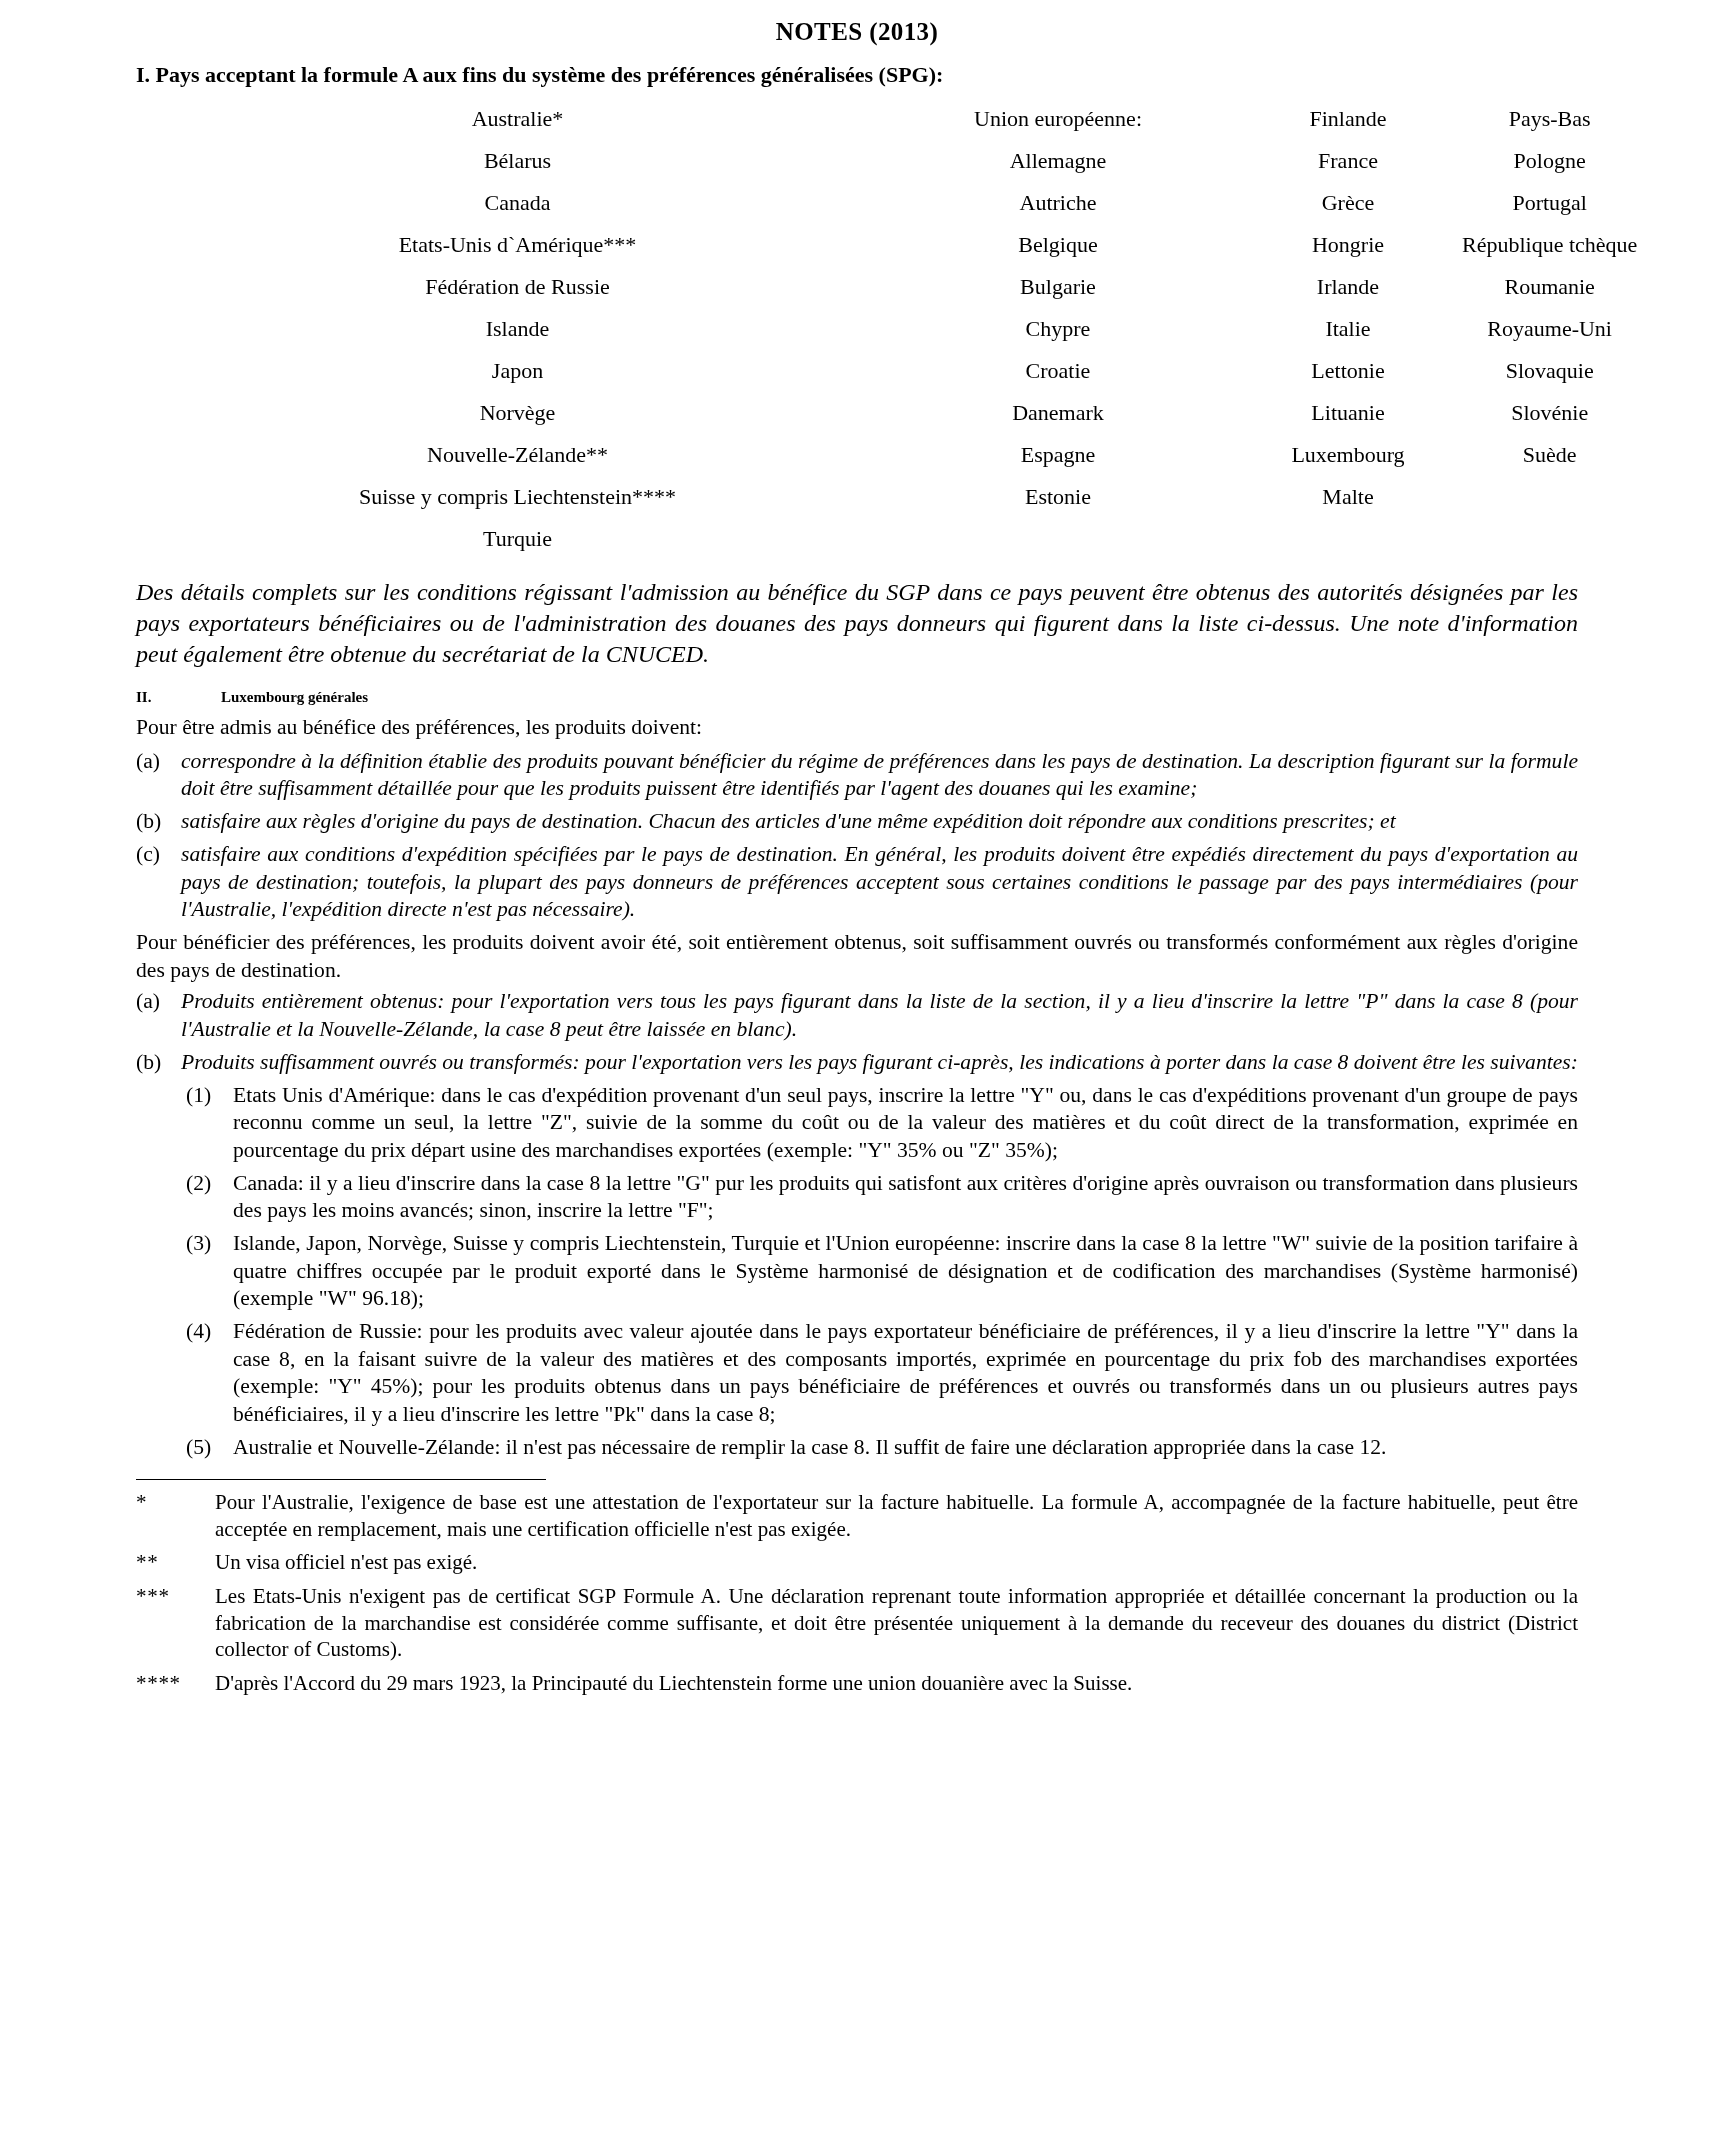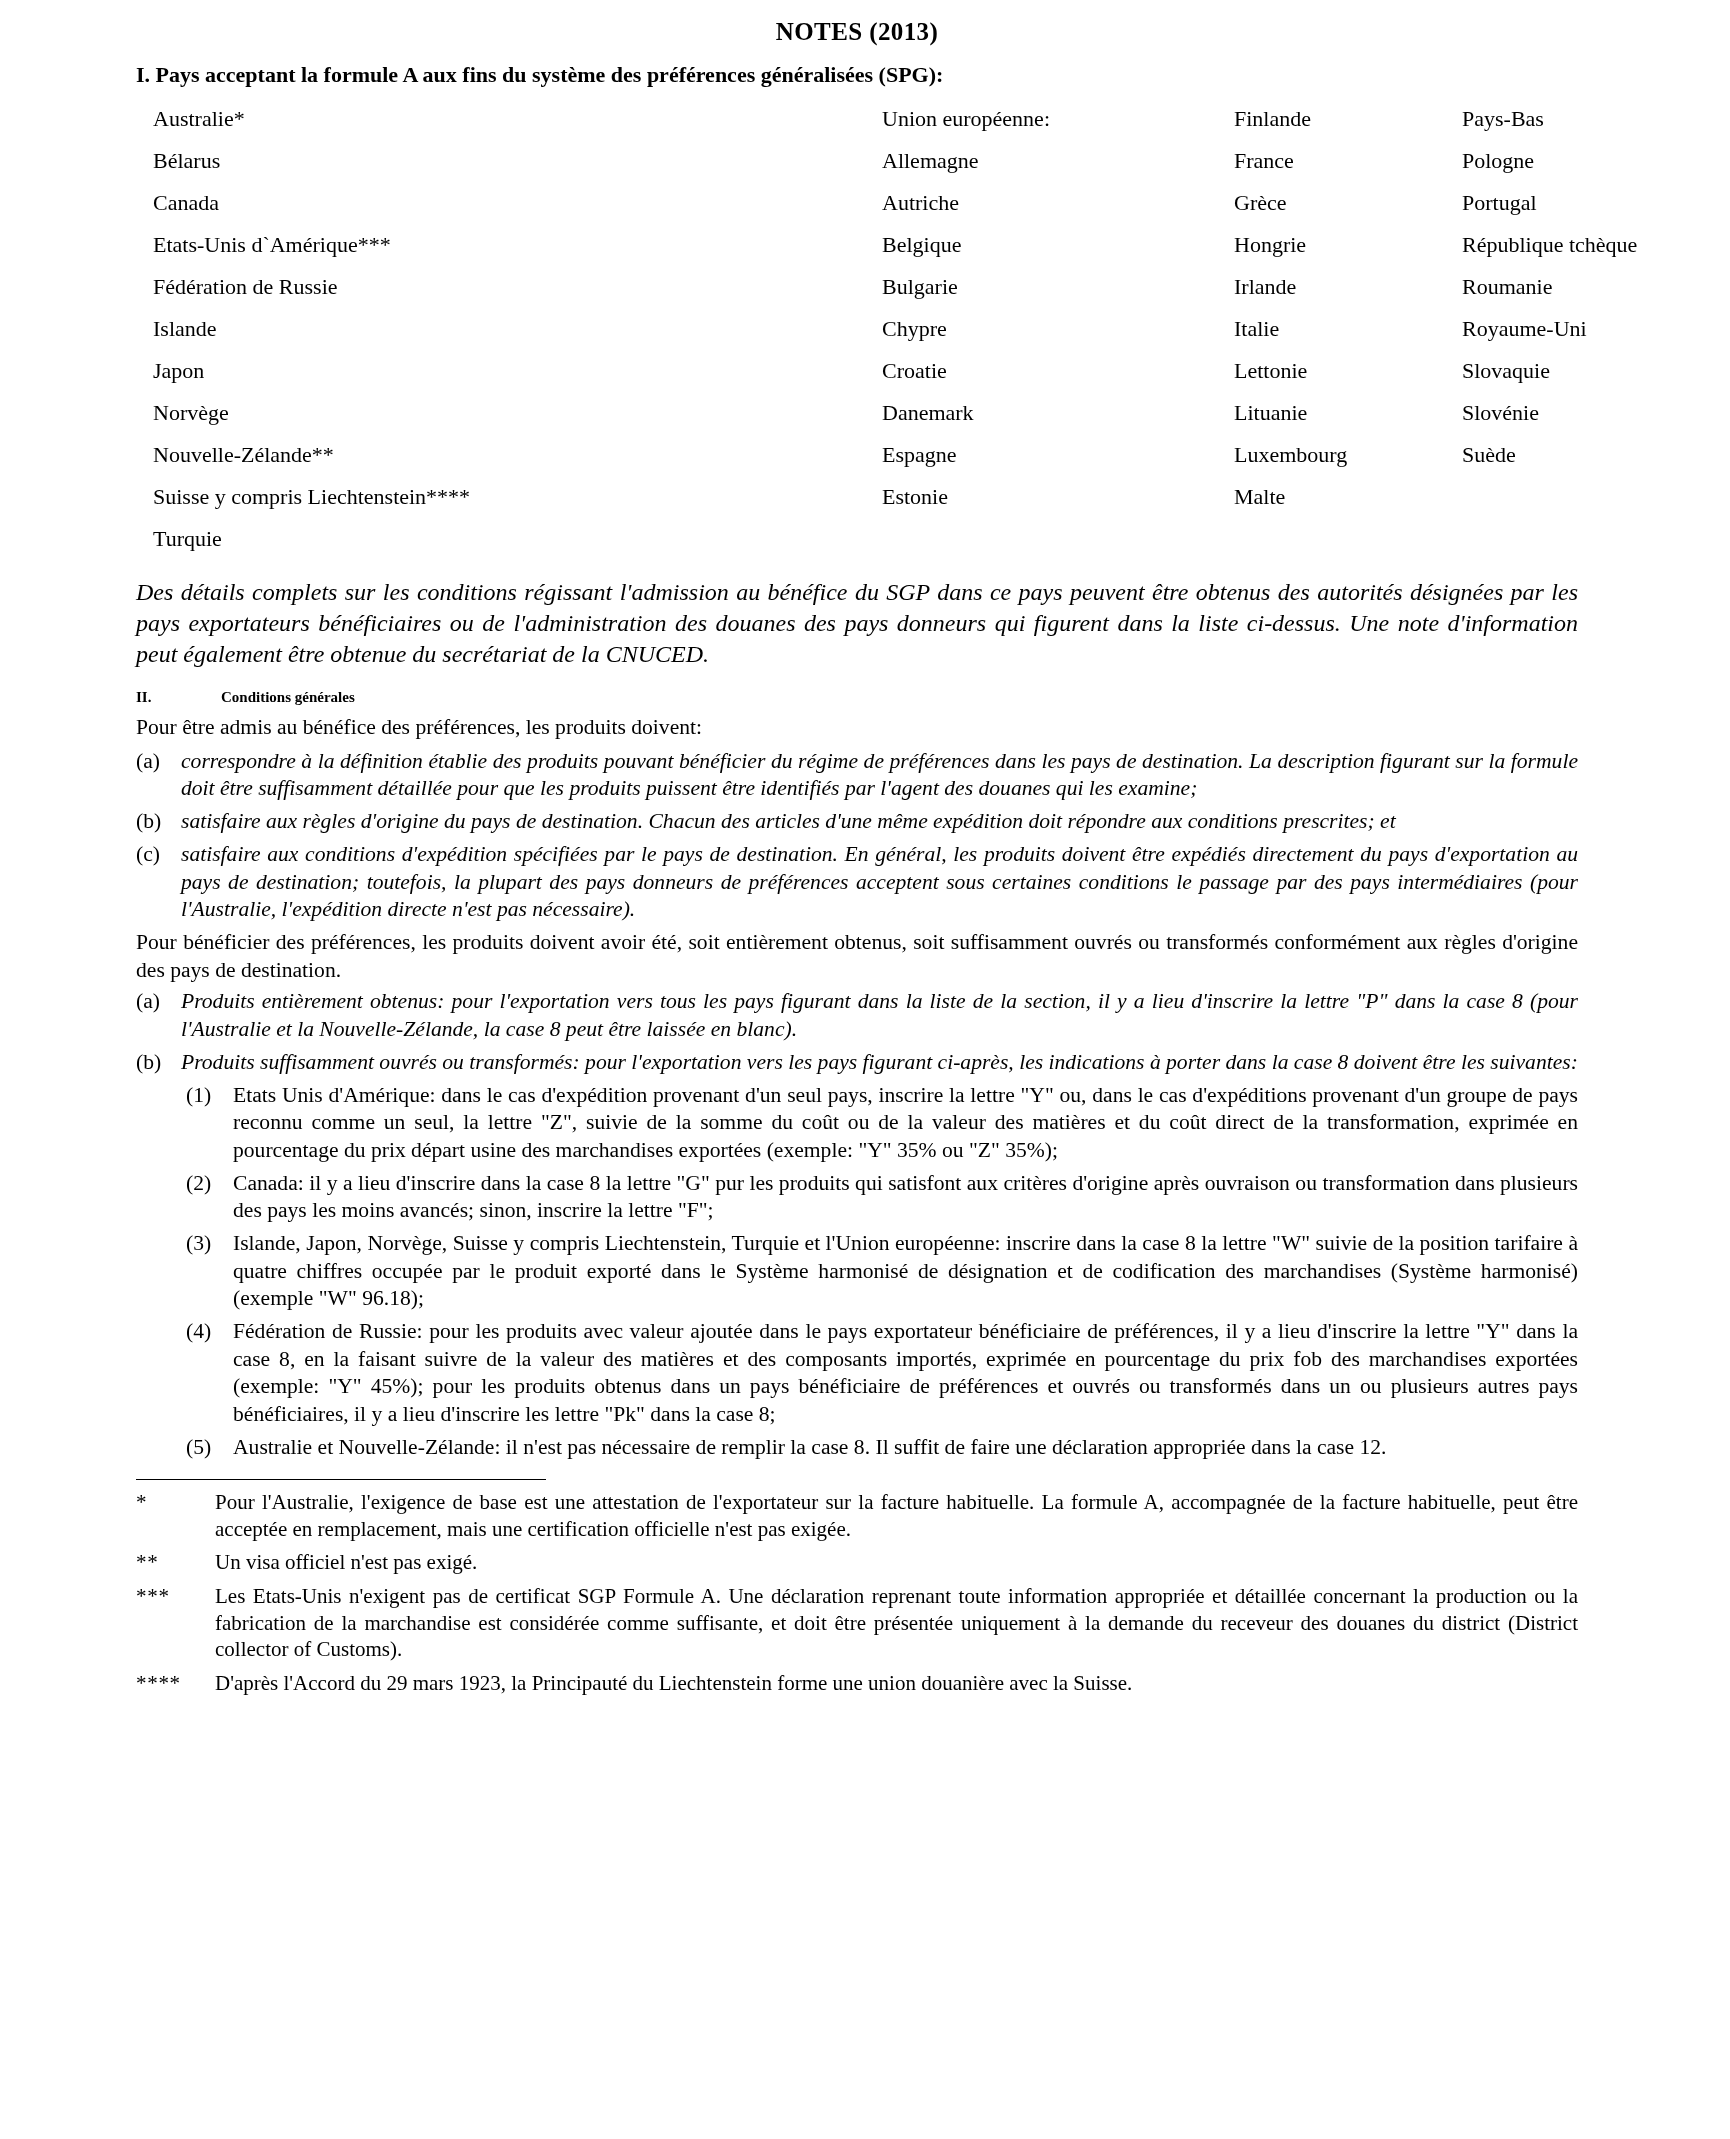--- a/index.html
+++ b/index.html
@@ -50,20 +50,21 @@
   
   .country-block {
     display: flex;
     font-size: 22px;
     line-height: 1.0;
     margin: 0 0 4.2px 0;
   }
   .col {
     display: flex;
     flex-direction: column;
+    text-align: center;
   }
   .col-1 { flex: 0 0 729px; padding-left: 17px; }
   .col-2 { flex: 0 0 352px; }
   .col-3 { flex: 0 0 228px; }
   .col-4 { flex: 1 1 auto; }
   .country {
     height: 42px;
     line-height: 42px;
     white-space: nowrap;
   }
@@ -195,21 +196,21 @@
       <div class="country">Slovaquie</div>
       <div class="country">Slovénie</div>
       <div class="country">Suède</div>
     </div>
   </div>
 
   <div class="italic-note">Des détails complets sur les conditions régissant l'admission au bénéfice du SGP dans ce pays peuvent être obtenus des autorités désignées par les pays exportateurs bénéficiaires ou de l'administration des douanes des pays donneurs qui figurent dans la liste ci-dessus.  Une note d'information peut également être obtenue du secrétariat de la CNUCED.</div>
 
   <div class="heading-row">
     <span class="sec-num">II.</span>
-    <span>Conditions générales</span>
+    <span>Luxembourg générales</span>
   </div>
 
   <div class="intro">Pour  être admis au bénéfice des préférences, les produits doivent:</div>
 
   <div class="list-item">
     <span class="marker">(a)</span>
     <span class="body">correspondre à la définition établie des produits pouvant bénéficier du régime de préférences dans les pays de destination.  La description figurant sur la formule doit être suffisamment détaillée pour que les produits puissent être identifiés par l'agent des douanes qui les examine;</span>
   </div>
   <div class="list-item">
     <span class="marker">(b)</span>

